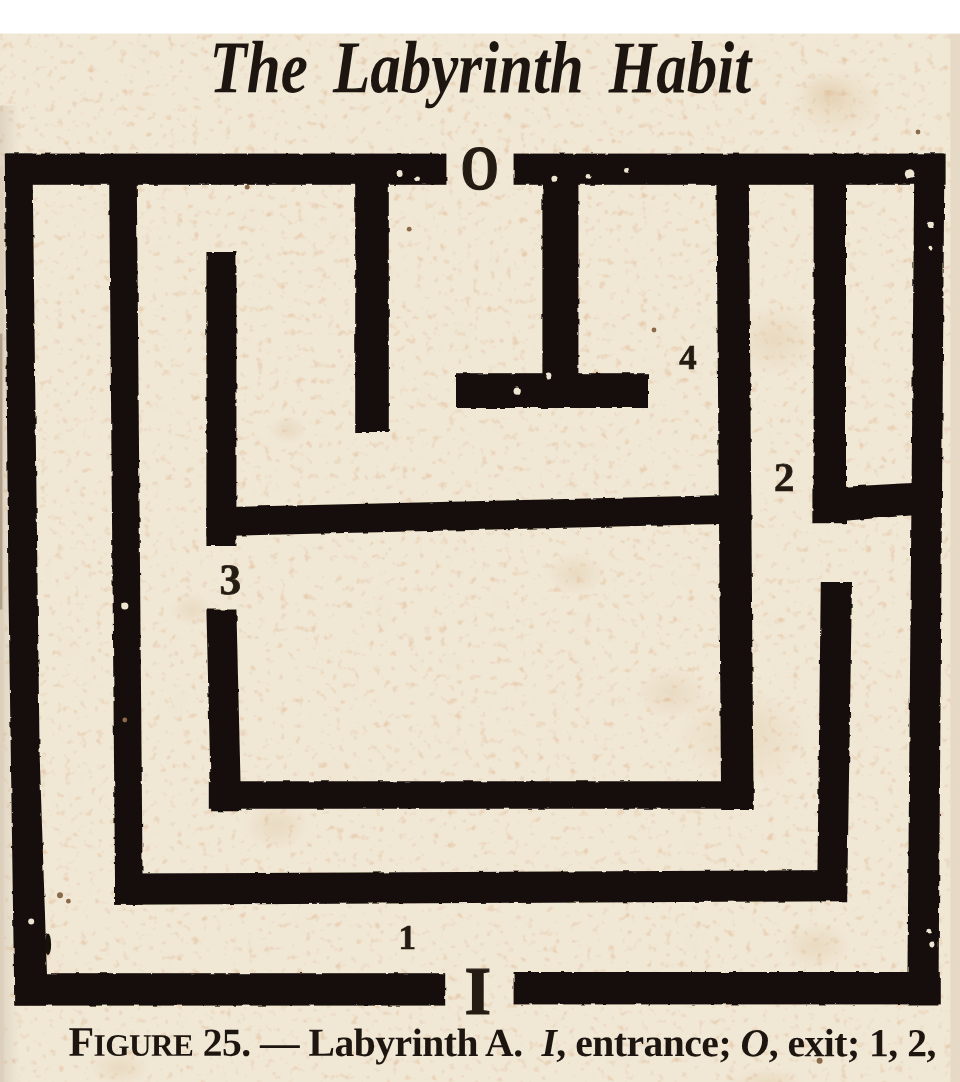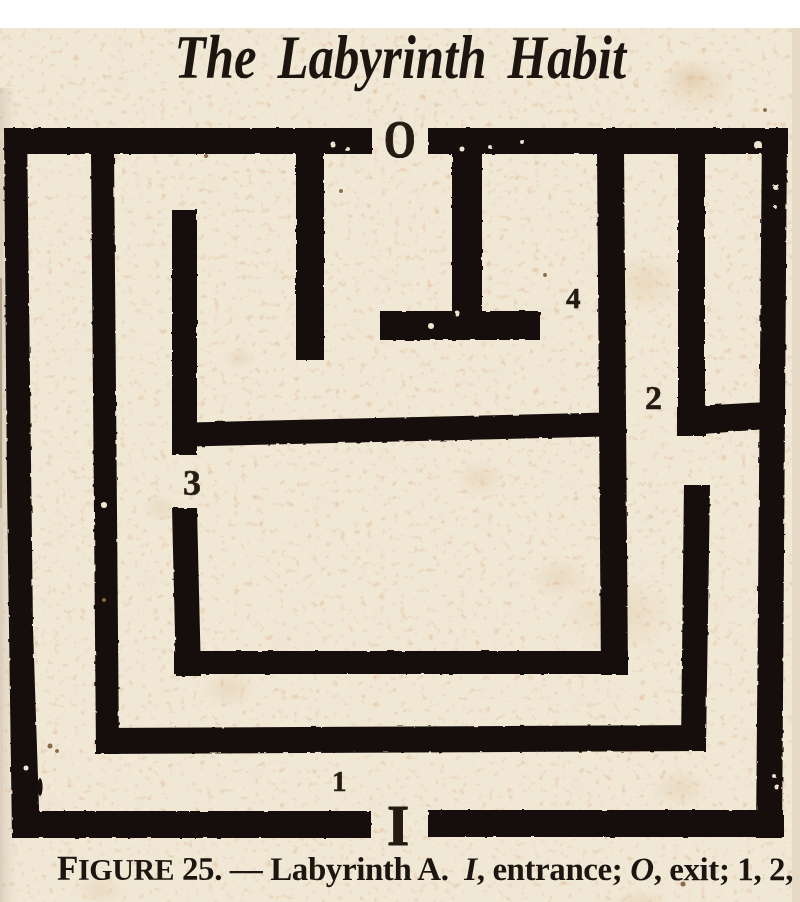--- a/index.html
+++ b/index.html
@@ -147,15 +147,15 @@
   <text x="566" y="279.8" font-family="Liberation Serif" font-weight="bold" font-size="29" fill="#241b12" stroke="#241b12" stroke-width="0.6">4</text>
 
   <text x="645" y="381.3" font-family="Liberation Serif" font-weight="bold" font-size="34" fill="#241b12" stroke="#241b12" stroke-width="0.6">2</text>
 
   <text x="183" y="467.1" font-family="Liberation Serif" font-weight="bold" font-size="36" fill="#241b12" stroke="#241b12" stroke-width="0.6">3</text>
 
   <text x="332" y="762.8" font-family="Liberation Serif" font-weight="bold" font-size="29" fill="#241b12" stroke="#241b12" stroke-width="0.6">1</text>
 </svg>
 
 <div style="position:absolute;left:57px;top:821px;font-size:33px;font-weight:bold;white-space:nowrap;letter-spacing:-0.42px;transform:rotate(0.04deg);">
-<span style="font-size:35px;">F</span><span style="font-size:30px;">IGURE</span> 25. — Labyrinth A.&nbsp; <i>I</i>, entrance; <i>O</i>, exit; 1, 2,</div>
+<span style="font-size:35px;">F</span><span style="font-size:26px;">IGURE</span> 25. — Labyrinth A.&nbsp; <i>I</i>, entrance; <i>O</i>, exit; 1, 2,</div>
 
 </div>
 
 </body></html>

